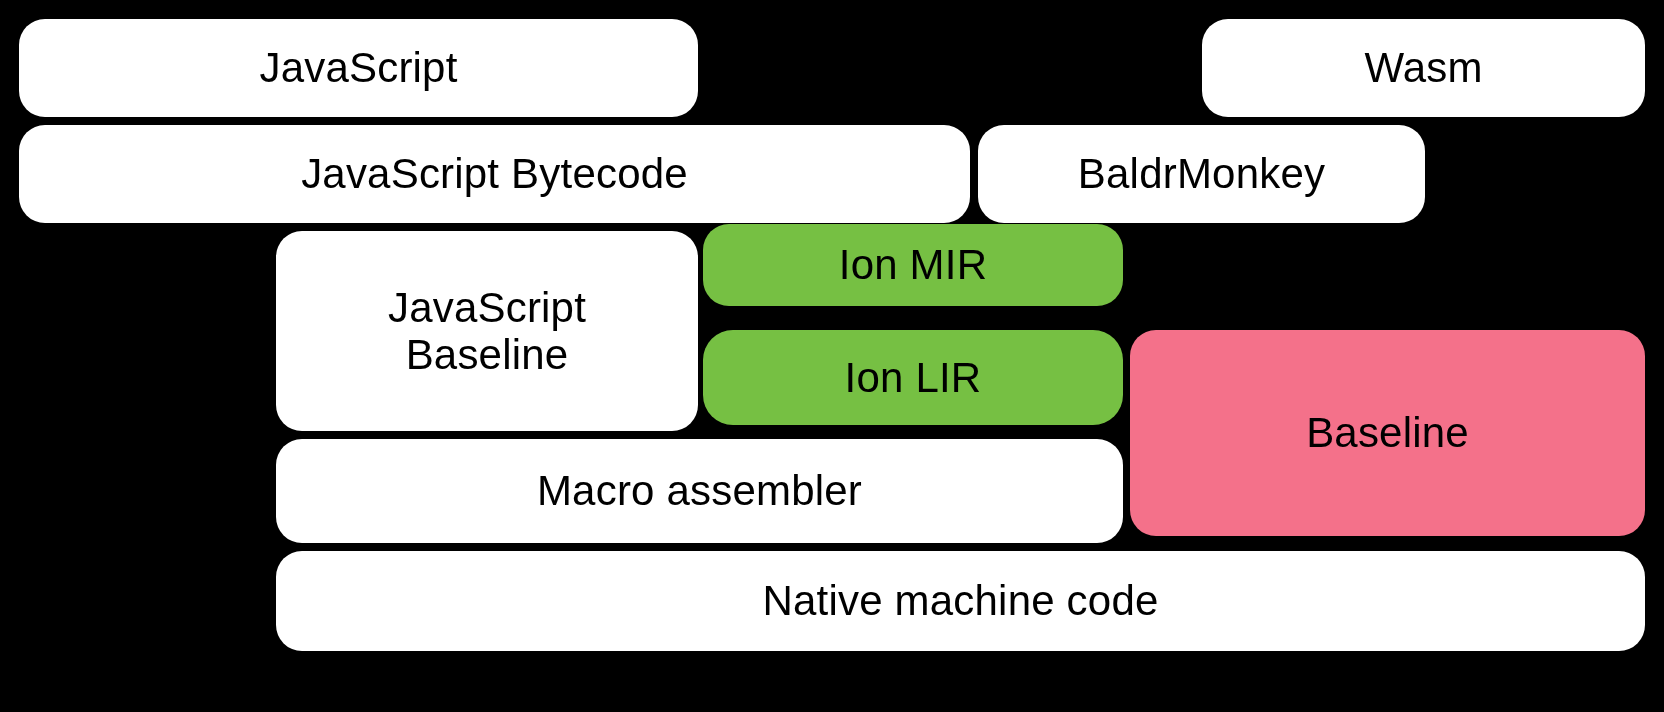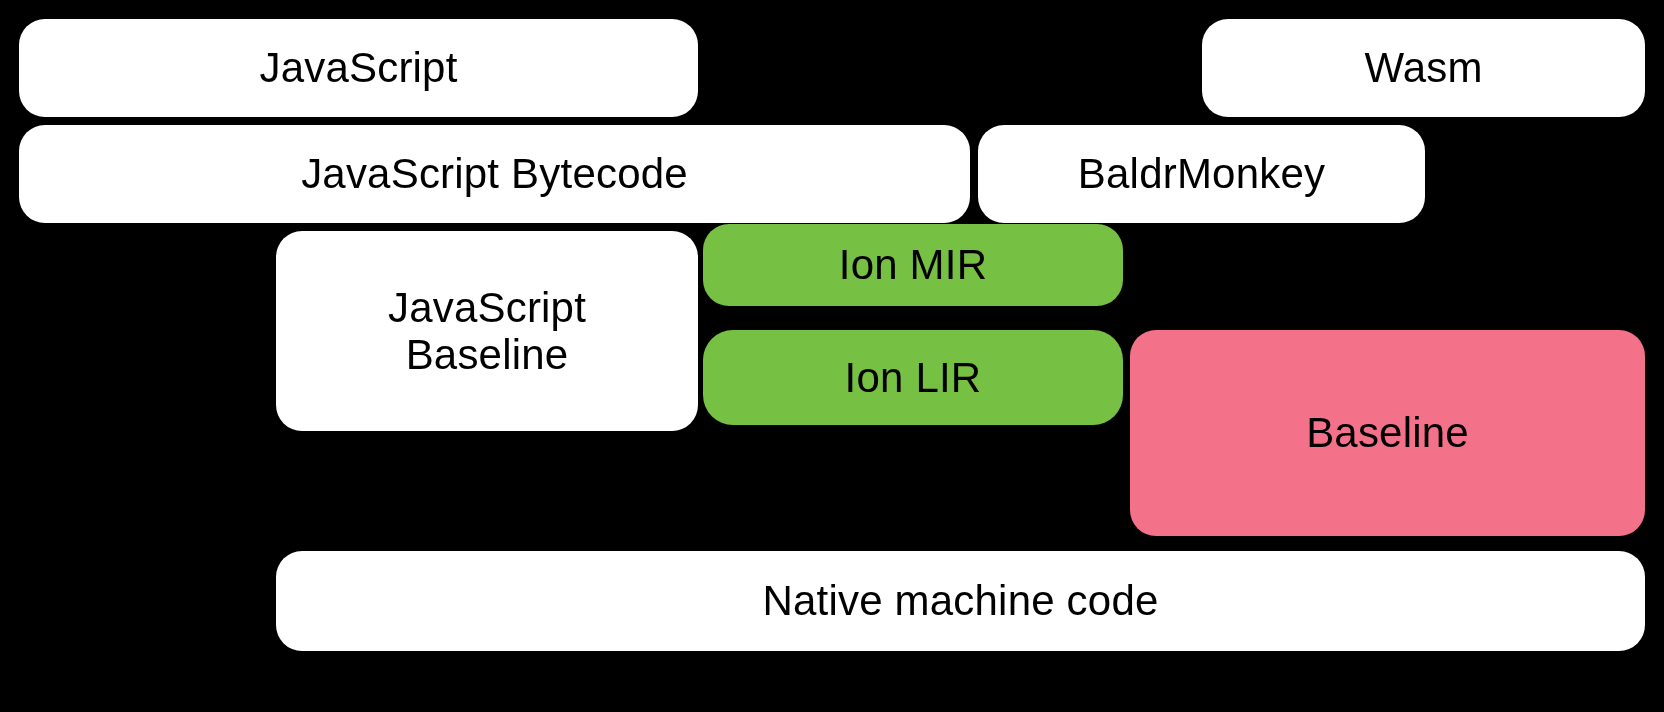--- a/index.html
+++ b/index.html
@@ -46,14 +46,15 @@
 <div id="stage">
     <div class="node fill-white" style="left: 19px; top: 12px; width: 679px; height: 98px;"><span>JavaScript</span></div>
     <div class="node fill-white" style="left: 1202px; top: 12px; width: 443px; height: 98px;"><span>Wasm</span></div>
     <div class="node fill-white" style="left: 19px; top: 118px; width: 951px; height: 98px;"><span>JavaScript Bytecode</span></div>
     <div class="node fill-white" style="left: 978px; top: 118px; width: 447px; height: 98px;"><span>BaldrMonkey</span></div>
     <div class="node fill-white" style="left: 276px; top: 224px; width: 422px; height: 200px;"><span>JavaScript
 Baseline</span></div>
     <div class="node fill-green" style="left: 703px; top: 224px; width: 420px; height: 82px;"><span>Ion MIR</span></div>
     <div class="node fill-green" style="left: 703px; top: 330px; width: 420px; height: 95px; border-radius: 30px;"><span>Ion LIR</span></div>
     <div class="node fill-pink" style="left: 1130px; top: 330px; width: 515px; height: 206px;"><span>Baseline</span></div>
+    <div class="node fill-white" style="left: 276px; top: 432px; width: 847px; height: 104px;"><span>Macro assembler</span></div>
     <div class="node fill-white" style="left: 276px; top: 544px; width: 1369px; height: 100px;"><span>Native machine code</span></div>
   </div>
 
 </body></html>

